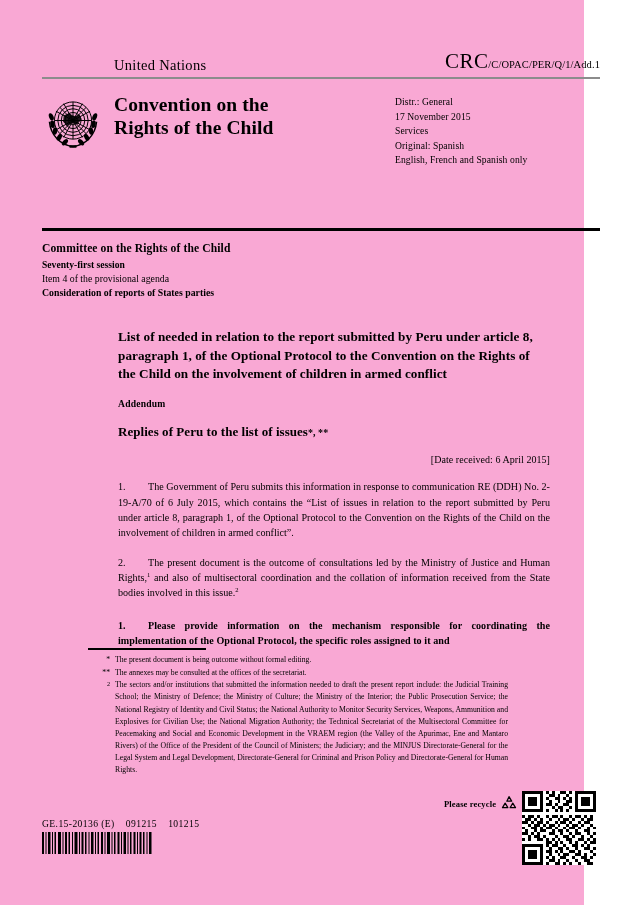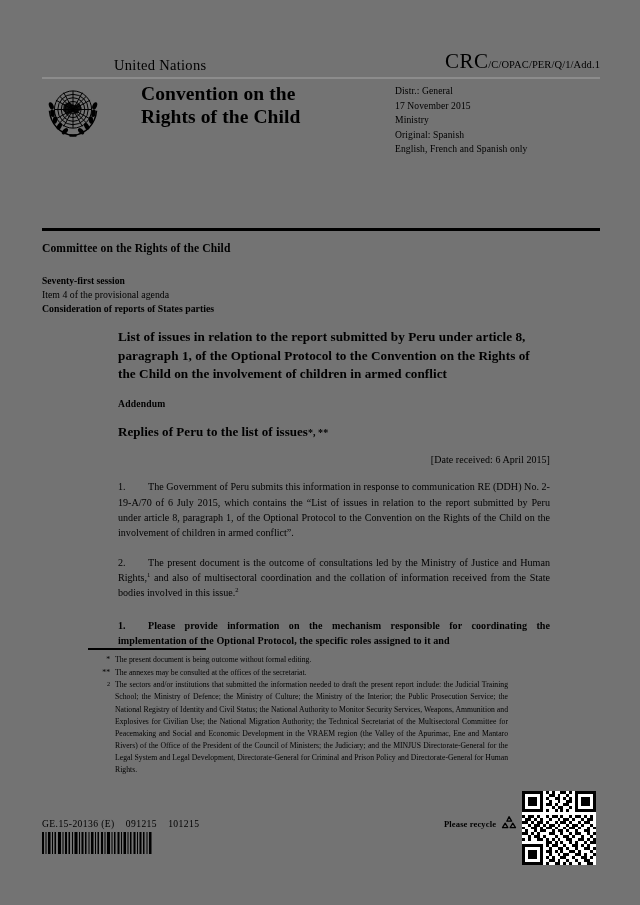--- a/index.html
+++ b/index.html
@@ -11,23 +11,23 @@
     width: 640px;
     height: 905px;
     position: relative;
     font-family: "Liberation Serif", "DejaVu Serif", serif;
     color: #000000;
     overflow: hidden;
   }
   .page {
     position: absolute;
     left: 0; top: 0;
-    width: 640px;
+    width: 584px;
     height: 905px;
-    background: #737373;
+    background: #f9a8d4;
   }
 
   
   .masthead {
     position: absolute;
     left: 42px; top: 52px;
     width: 558px;
   }
   .masthead-top {
     display: flex;
@@ -54,22 +54,21 @@
   }
   .rule-thin {
     margin-top: 3px;
     height: 2px;
     background: #8c8c8c;
     width: 100%;
   }
 
   .masthead-body {
     display: flex;
-    margin-top: 1px;
-    gap: 27px;
+    margin-top: 12px;
   }
   .emblem-cell {
     width: 72px;
     flex: 0 0 72px;
     padding-top: 1px;
   }
   .title-cell {
     flex: 1 1 auto;
     padding-top: 2px;
   }
@@ -105,21 +104,20 @@
     line-height: 1.45;
   }
   .committee .c-name {
     font-weight: bold;
     font-size: 11.6px;
     letter-spacing: 0.1px;
   }
   .committee .c-session {
     font-weight: bold;
     font-size: 9.6px;
-    margin-top: 16px;
   }
   .committee .c-line {
     font-size: 9.8px;
   }
   .committee .c-item-bold {
     font-weight: bold;
     font-size: 9.8px;
   }
 
   
@@ -231,21 +229,21 @@
     white-space: pre;
   }
   .barcode {
     position: absolute;
     left: 42px; top: 832px;
     width: 112px;
     height: 22px;
   }
   .recycle-wrap {
     position: absolute;
-    left: 444px; top: 814px;
+    left: 444px; top: 794px;
     display: flex;
     align-items: center;
     gap: 3px;
   }
   .recycle-text {
     font-size: 8.6px;
     font-weight: bold;
     letter-spacing: 0.1px;
   }
   .qr {
@@ -311,39 +309,39 @@
       <div class="title-cell">
         <div class="conv-title">
           <div>Convention on the</div>
           <div>Rights of the Child</div>
         </div>
       </div>
 
       <div class="distr-cell">
         <div>Distr.: General</div>
         <div>17 November 2015</div>
-        <div>Ministry</div>
+        <div>Services</div>
         <div>Original: Spanish</div>
         <div>English, French and Spanish only</div>
       </div>
     </div>
   </div>
 
   <div class="rule-thick"></div>
 
   <div class="committee">
     <div class="c-name">Committee on the Rights of the Child</div>
     <div class="c-session">Seventy-first session</div>
     <div class="c-line">Item 4 of the provisional agenda</div>
     <div class="c-item-bold">Consideration of reports of States parties</div>
   </div>
 
   <div class="content">
 
-    <div class="main-title">List of issues in relation to the report submitted by Peru under article 8, paragraph 1, of the Optional Protocol to the Convention on the Rights of the Child on the involvement of children in armed conflict</div>
+    <div class="main-title">List of needed in relation to the report submitted by Peru under article 8, paragraph 1, of the Optional Protocol to the Convention on the Rights of the Child on the involvement of children in armed conflict</div>
 
     <div class="addendum">Addendum</div>
 
     <div class="replies-title"><span>Replies of Peru to the list of issues</span><span class="stars">*, **</span></div>
 
     <div class="date-received">[Date received: 6 April 2015]</div>
 
     <p class="body-par"><span class="pnum">1.</span><span>The Government of Peru submits this information in response to communication RE (DDH) No. 2-19-A/70 of 6 July 2015, which contains the “List of issues in relation to the report submitted by Peru under article 8, paragraph 1, of the Optional Protocol to the Convention on the Rights of the Child on the involvement of children in armed conflict”.</span></p>
 
     <p class="body-par"><span class="pnum">2.</span><span>The present document is the outcome of consultations led by the Ministry of Justice and Human Rights,</span><sup>1</sup><span> and also of multisectoral coordination and the collation of information received from the State bodies involved in this issue.</span><sup>2</sup></p>

